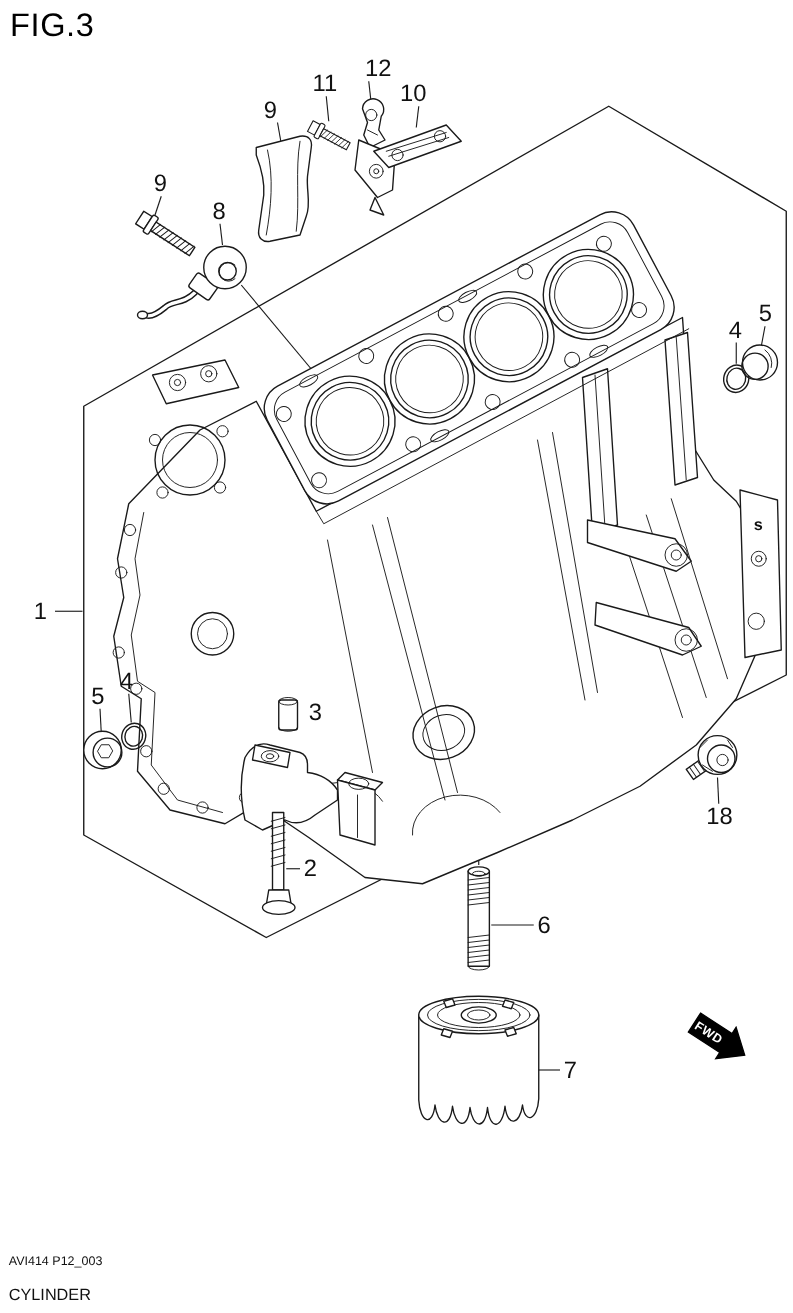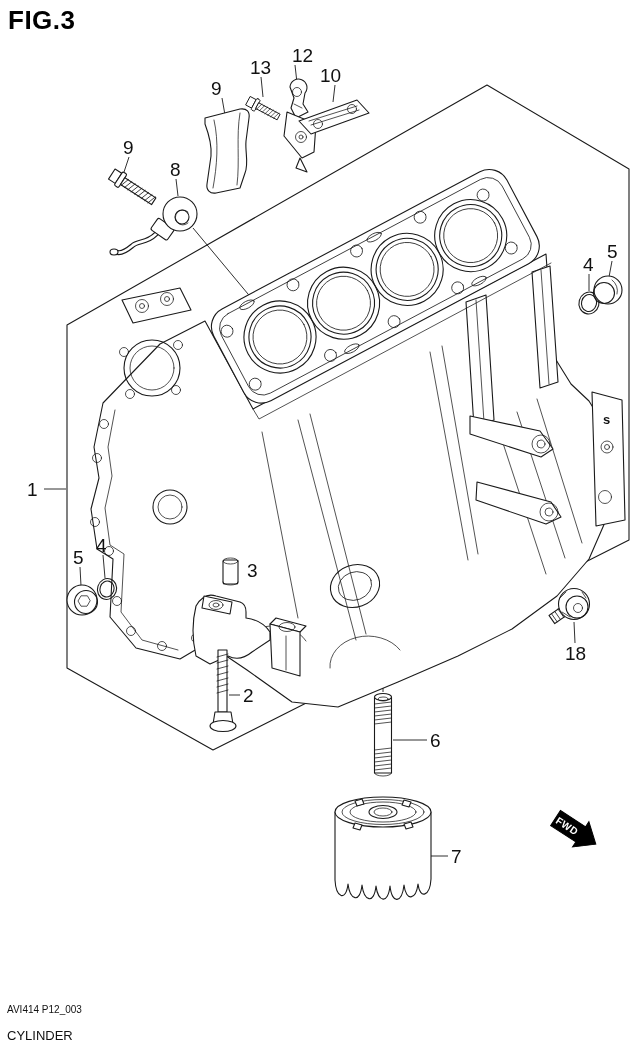--- a/index.html
+++ b/index.html
@@ -1,21 +1,21 @@
 <!DOCTYPE html>
 <html><head>
 <meta charset="utf-8">
 <style>
   html,body{margin:0;padding:0;background:#fff;}
   .stage{
     position:relative;width:634px;height:1050px;background:#ffffff;
     font-family:"Liberation Sans", sans-serif;color:#111;overflow:hidden;
   }
   .fig-title{
-    position:absolute;left:8px;top:5px;font-size:26px;font-weight:bold;
+    position:absolute;left:8px;top:5px;font-size:26px;font-weight:normal;
     letter-spacing:.5px;color:#000;
   }
   .callout{
     position:absolute;font-size:19px;line-height:1;color:#111;
     font-family:"Liberation Sans", sans-serif;
   }
   .footer-code{position:absolute;left:7px;top:1004px;font-size:10px;color:#111;}
   .footer-caption{position:absolute;left:7px;top:1028px;font-size:13px;color:#111;}
   svg{position:absolute;left:0;top:0;}
   .ln{fill:none;stroke:#1a1a1a;stroke-width:1.1;stroke-linejoin:round;stroke-linecap:round;}
@@ -338,17 +338,17 @@
   <div class="callout" style="left:247px;top:561px">3</div>
   <div class="callout" style="left:583px;top:255px">4</div>
   <div class="callout" style="left:607px;top:242px">5</div>
   <div class="callout" style="left:96px;top:536px">4</div>
   <div class="callout" style="left:73px;top:548px">5</div>
   <div class="callout" style="left:430px;top:731px">6</div>
   <div class="callout" style="left:451px;top:847px">7</div>
   <div class="callout" style="left:170px;top:160px">8</div>
   <div class="callout" style="left:123px;top:138px">9</div>
   <div class="callout" style="left:320px;top:66px">10</div>
-  <div class="callout" style="left:250px;top:58px">13</div>
+  <div class="callout" style="left:250px;top:58px">11</div>
   <div class="callout" style="left:292px;top:46px">12</div>
   <div class="callout" style="left:565px;top:644px">18</div>
   <div class="callout" style="left:211px;top:79px">9</div>
 </div>
 
 </body></html>

